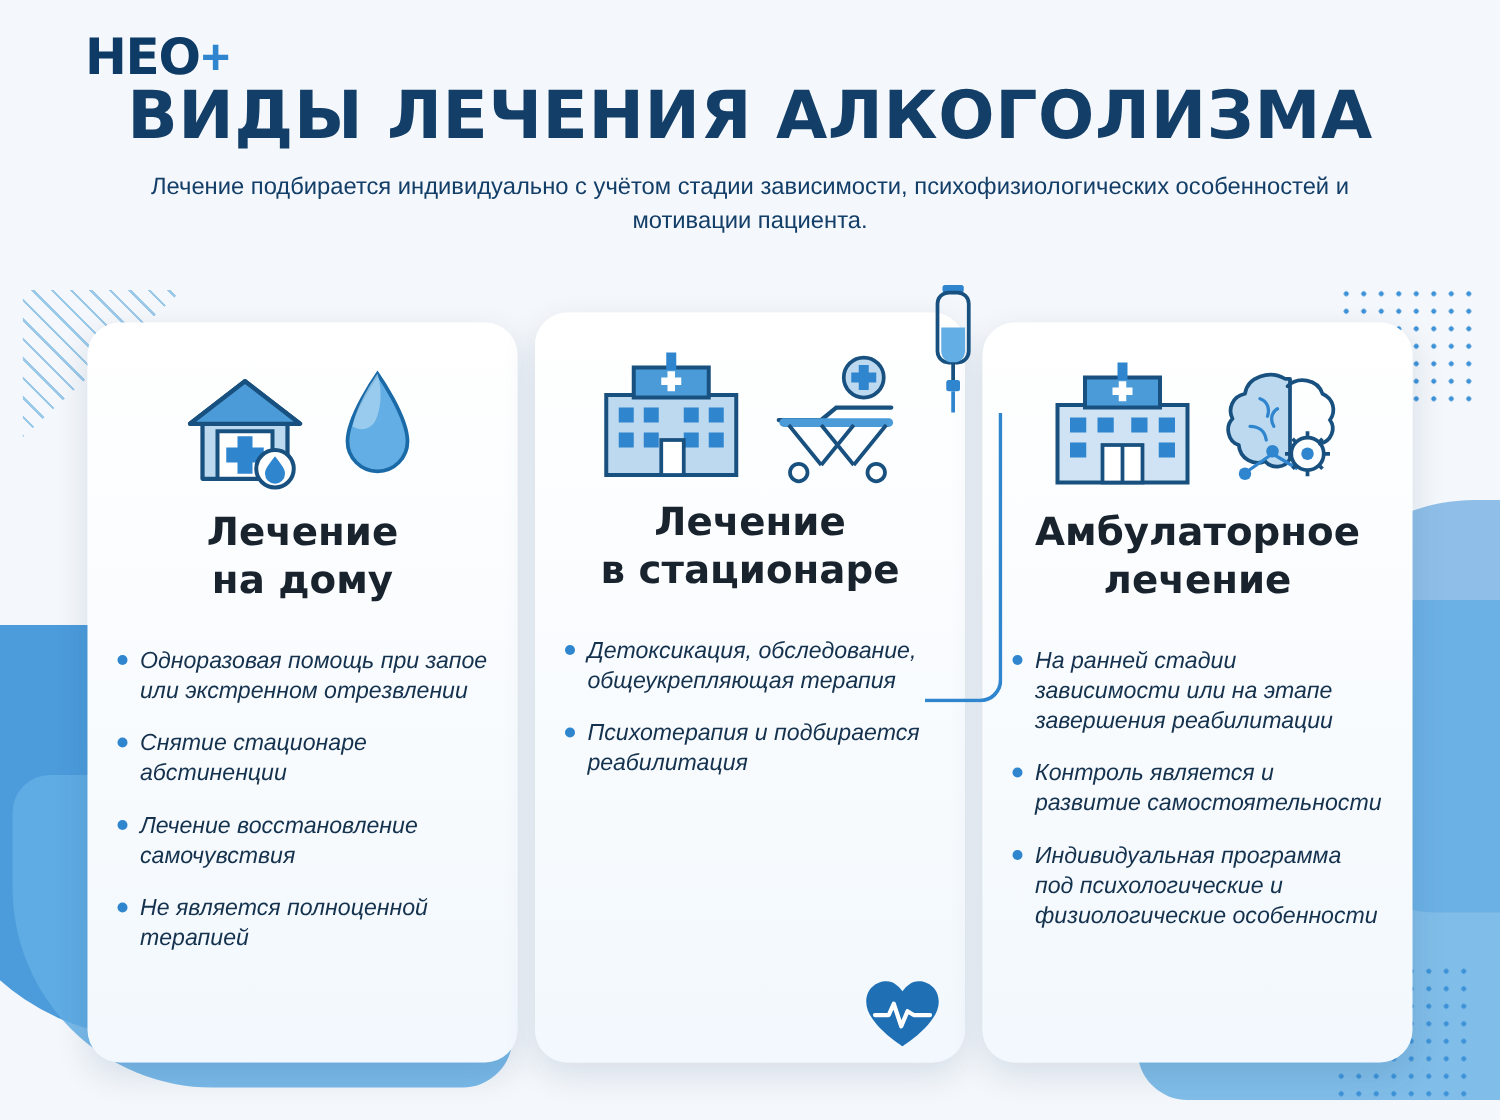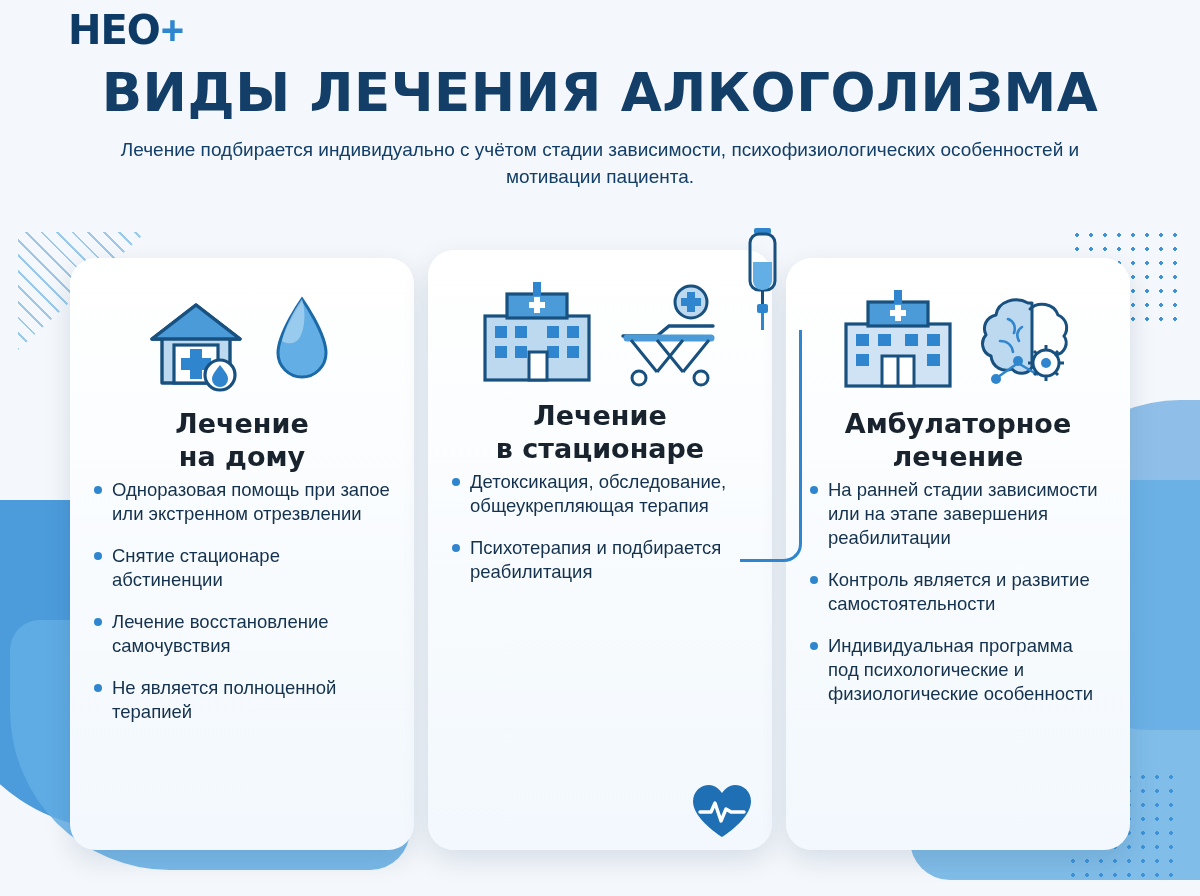--- a/index.html
+++ b/index.html
@@ -64,21 +64,21 @@
     background-size: 14px 14px;
   }
   .dots-tr { right: 18px;  top: 228px;  width: 112px; height: 98px; }
   .dots-br { right: 22px;  bottom: 14px; width: 112px; height: 112px; }
 
   
   .header { position: relative; padding: 18px 0 0; text-align: center; }
 
   .logo {
     position: absolute;
-    left: 68px; top: 10px;
+    left: 68px; top: 26px;
     display: flex; align-items: flex-start;
     font-size: 40px; font-weight: 700; letter-spacing: -1px;
     color: #0d3b66;
   }
   .logo .plus { color: #2f86cf; font-size: 40px; line-height: 1; margin-left: 1px; }
   .logo-text { line-height: 1; font-family: "DejaVu Sans", sans-serif; }
 
   .page-title {
     margin-top: 44px;
     font-size: 53px;
@@ -122,37 +122,38 @@
   .icon-row {
     height: 118px;
     display: flex;
     align-items: center;
     justify-content: center;
     gap: 16px;
   }
 
   .card-title {
     text-align: center;
-    font-size: 27px;
+    font-size: 31px;
     font-weight: 700;
     color: #18232e;
     line-height: 1.22;
-    margin: 6px 0 4px;
+    margin: 6px 0 32px;
     font-family: "DejaVu Sans", sans-serif;
     white-space: pre-line;
   }
 
   ul.bullets { list-style: none; }
   ul.bullets li {
     position: relative;
     padding-left: 20px;
     margin-bottom: 18px;
     font-size: 18.5px;
     line-height: 1.3;
     color: #14314d;
+    font-style: italic;
   }
   ul.bullets li::before {
     content: "";
     position: absolute;
     left: 2px; top: 8px;
     width: 8px; height: 8px;
     border-radius: 50%;
     background: #2f86cf;
   }
 

